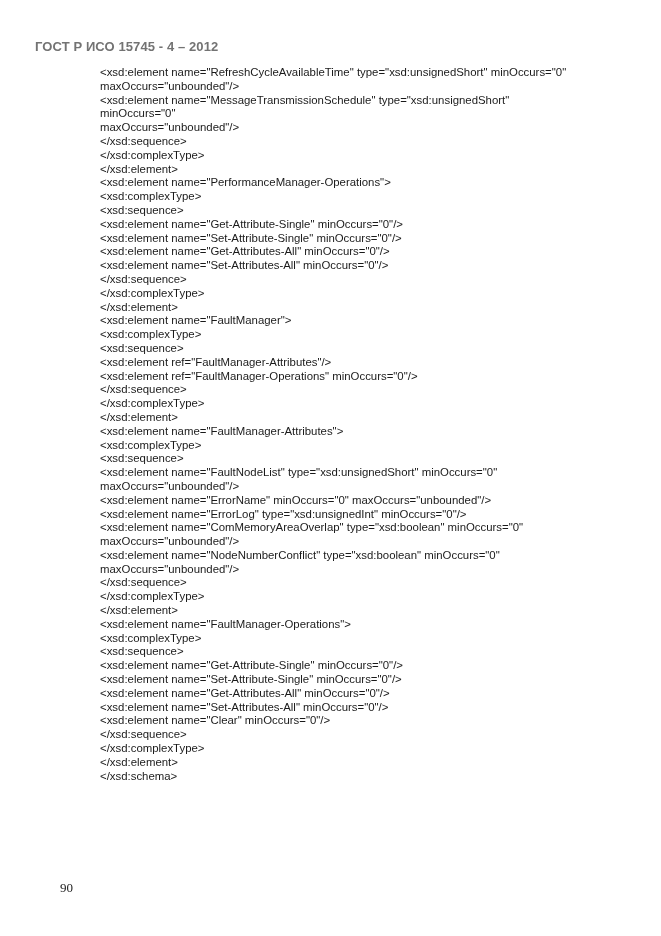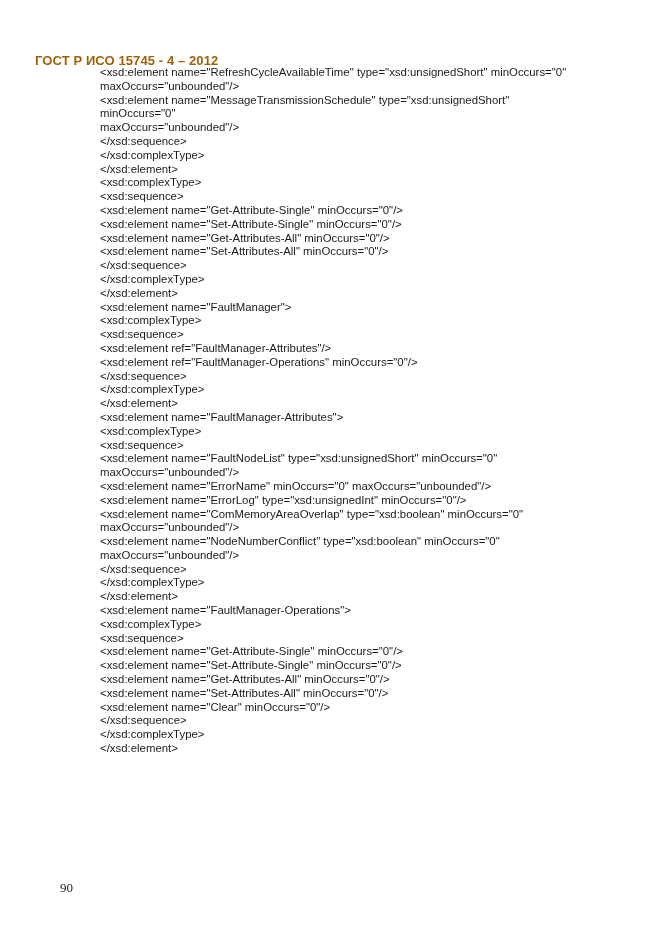--- a/index.html
+++ b/index.html
@@ -1,20 +1,20 @@
 <!DOCTYPE html>
 <html><head>
 <meta charset="utf-8">
 <style>
   html, body { margin:0; padding:0; background:#ffffff; }
   body { width:661px; height:936px; position:relative; overflow:hidden; }
   .header {
     position:absolute; left:35px; top:39px;
     font-family:"Liberation Sans", sans-serif; font-weight:bold;
-    font-size:13px; color:#a16207; letter-spacing:0.1px; white-space:nowrap;margin-top:14px;
+    font-size:13px; color:#737373; letter-spacing:0.1px; white-space:nowrap;
   }
   .code {
     position:absolute; left:96px; top:62px; margin:4px; padding:0; list-style:none;
     font-family:"Liberation Sans", sans-serif; font-size:11.4px; color:#1a1a1a;
   }
   .code li { height:13.8px; line-height:13.8px; white-space:nowrap; }
   .page-number {
     position:absolute; left:60px; top:880px;
     font-family:"Liberation Serif", serif; font-size:13px; color:#222;
   }
@@ -26,20 +26,21 @@
 
 <ul class="code">
   <li>&lt;xsd:element name="RefreshCycleAvailableTime" type="xsd:unsignedShort" minOccurs="0"</li>
   <li>maxOccurs="unbounded"/&gt;</li>
   <li>&lt;xsd:element name="MessageTransmissionSchedule" type="xsd:unsignedShort"</li>
   <li>minOccurs="0"</li>
   <li>maxOccurs="unbounded"/&gt;</li>
   <li>&lt;/xsd:sequence&gt;</li>
   <li>&lt;/xsd:complexType&gt;</li>
   <li>&lt;/xsd:element&gt;</li>
+  <li>&lt;xsd:element name="PerformanceManager-Operations"&gt;</li>
   <li>&lt;xsd:complexType&gt;</li>
   <li>&lt;xsd:sequence&gt;</li>
   <li>&lt;xsd:element name="Get-Attribute-Single" minOccurs="0"/&gt;</li>
   <li>&lt;xsd:element name="Set-Attribute-Single" minOccurs="0"/&gt;</li>
   <li>&lt;xsd:element name="Get-Attributes-All" minOccurs="0"/&gt;</li>
   <li>&lt;xsd:element name="Set-Attributes-All" minOccurs="0"/&gt;</li>
   <li>&lt;/xsd:sequence&gt;</li>
   <li>&lt;/xsd:complexType&gt;</li>
   <li>&lt;/xsd:element&gt;</li>
   <li>&lt;xsd:element name="FaultManager"&gt;</li>
@@ -68,16 +69,17 @@
   <li>&lt;xsd:complexType&gt;</li>
   <li>&lt;xsd:sequence&gt;</li>
   <li>&lt;xsd:element name="Get-Attribute-Single" minOccurs="0"/&gt;</li>
   <li>&lt;xsd:element name="Set-Attribute-Single" minOccurs="0"/&gt;</li>
   <li>&lt;xsd:element name="Get-Attributes-All" minOccurs="0"/&gt;</li>
   <li>&lt;xsd:element name="Set-Attributes-All" minOccurs="0"/&gt;</li>
   <li>&lt;xsd:element name="Clear" minOccurs="0"/&gt;</li>
   <li>&lt;/xsd:sequence&gt;</li>
   <li>&lt;/xsd:complexType&gt;</li>
   <li>&lt;/xsd:element&gt;</li>
+  <li>&lt;/xsd:schema&gt;</li>
   <li></li>
 </ul>
 
 <div class="page-number">90</div>
 
 </body></html>

